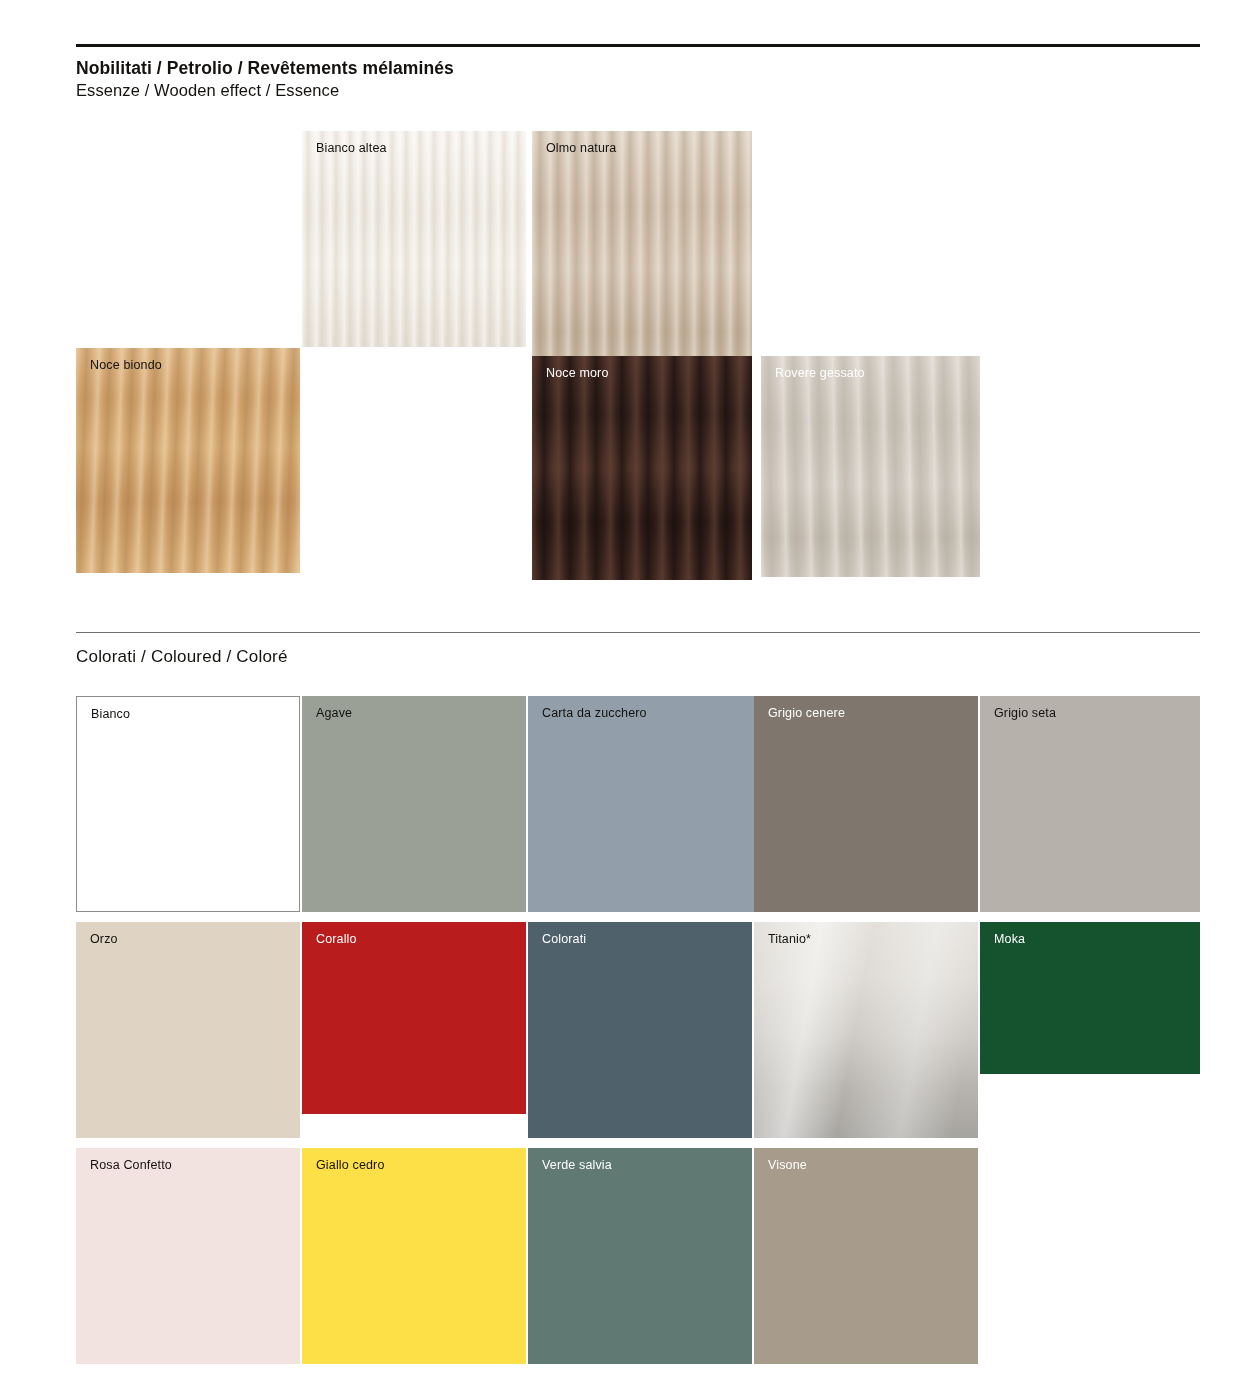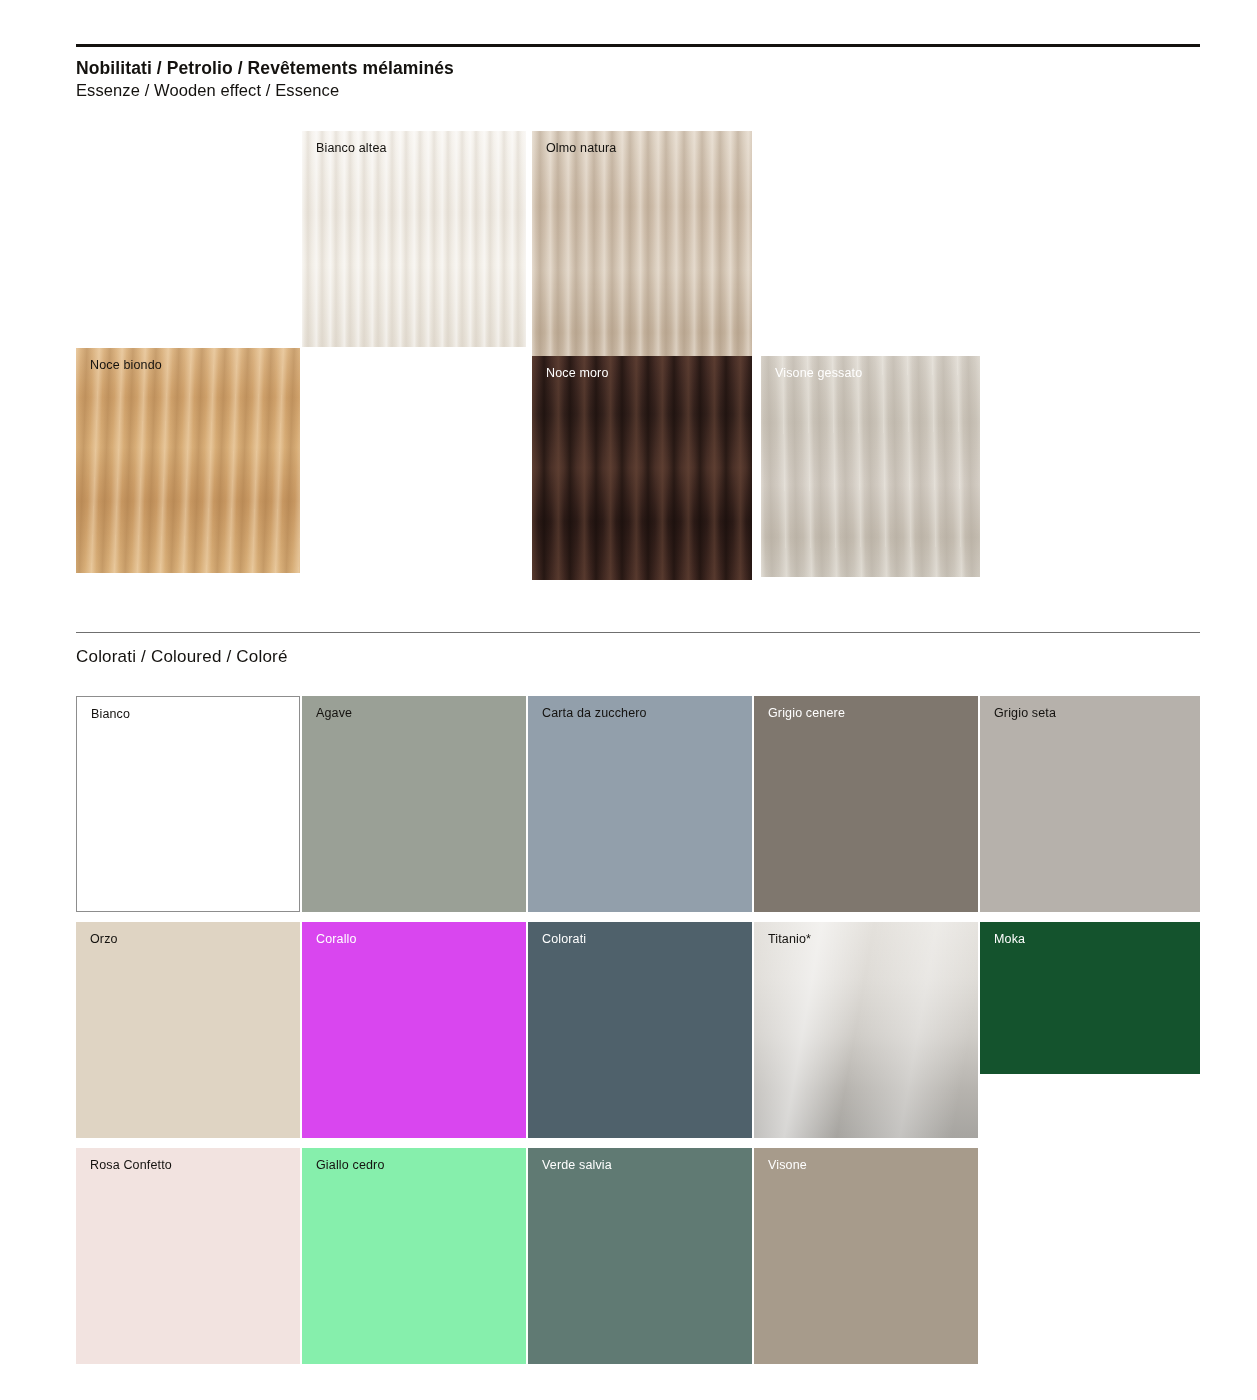--- a/index.html
+++ b/index.html
@@ -128,52 +128,52 @@
     <div class="grain" style="background:
            repeating-linear-gradient(90deg, rgba(120,82,64,0.45) 0px, rgba(120,82,64,0.0) 6px, rgba(18,10,8,0.55) 12px, rgba(120,82,64,0.0) 19px, rgba(120,82,64,0.40) 26px),
            linear-gradient(180deg, #452C25 0%, #32201B 26%, #4A3027 50%, #2B1A16 74%, #402821 100%);"></div>
     <div class="label light">Noce moro</div>
   </div>
 
   <div class="swatch" style="left:761px; top:356px; width:219px; height:221px; background:#CDC6BC;">
     <div class="grain" style="background:
            repeating-linear-gradient(89deg, rgba(255,253,248,0.42) 0px, rgba(255,253,248,0.0) 5px, rgba(158,149,136,0.22) 11px, rgba(255,253,248,0.0) 18px, rgba(255,253,248,0.34) 25px),
            linear-gradient(180deg, #D5CFC6 0%, #C9C2B7 30%, #D2CBC2 58%, #C3BBAF 82%, #CEC8BE 100%);"></div>
-    <div class="label light">Visone gessato</div>
+    <div class="label light">Rovere gessato</div>
   </div>
 
   <div class="rule-light" style="top:632px;"></div>
 
   <div class="title-section" style="top:647px;">Colorati / Coloured / Coloré</div>
 
   <div class="swatch bordered" style="left:76px; top:696px; width:224px; height:216px; background:#FFFFFF;">
     <div class="label dark">Bianco</div>
   </div>
 
   <div class="swatch" style="left:302px; top:696px; width:224px; height:216px; background:#9AA096;">
     <div class="label dark">Agave</div>
   </div>
 
-  <div class="swatch" style="left:528px; top:696px; width:224px; height:216px; background:#929FAB;">
+  <div class="swatch" style="left:528px; top:696px; width:224px; height:216px; background:#929FAB;padding-left:16px;">
     <div class="label dark">Carta da zucchero</div>
   </div>
 
   <div class="swatch" style="left:754px; top:696px; width:224px; height:216px; background:#7F776E;">
     <div class="label light">Grigio cenere</div>
   </div>
 
   <div class="swatch" style="left:980px; top:696px; width:220px; height:216px; background:#B6B1AB;">
     <div class="label dark">Grigio seta</div>
   </div>
 
   <div class="swatch" style="left:76px; top:922px; width:224px; height:216px; background:#DFD4C3;">
     <div class="label dark">Orzo</div>
   </div>
 
-  <div class="swatch" style="left:302px; top:922px; width:224px; height:216px; background:#d946ef;">
+  <div class="swatch" style="left:302px; top:922px; width:224px; height:192px; background:#b91c1c;">
     <div class="label light">Corallo</div>
   </div>
 
   <div class="swatch" style="left:528px; top:922px; width:224px; height:216px; background:#4F616B;">
     <div class="label light">Colorati</div>
   </div>
 
   <div class="swatch" style="left:754px; top:922px; width:224px; height:216px; background:#C8C5C0;">
     <div class="grain" style="background:
            linear-gradient(100deg, rgba(255,255,255,0.0) 0%, rgba(255,255,255,0.55) 26%, rgba(255,255,255,0.0) 46%, rgba(255,255,255,0.35) 70%, rgba(255,255,255,0.0) 90%),
@@ -182,21 +182,21 @@
   </div>
 
   <div class="swatch" style="left:980px; top:922px; width:220px; height:152px; background:#14532d;">
     <div class="label light">Moka</div>
   </div>
 
   <div class="swatch" style="left:76px; top:1148px; width:224px; height:216px; background:#F2E3E0;">
     <div class="label dark">Rosa Confetto</div>
   </div>
 
-  <div class="swatch" style="left:302px; top:1148px; width:224px; height:216px; background:#86efac;">
+  <div class="swatch" style="left:302px; top:1148px; width:224px; height:216px; background:#fde047;">
     <div class="label dark">Giallo cedro</div>
   </div>
 
   <div class="swatch" style="left:528px; top:1148px; width:224px; height:216px; background:#607A73;">
     <div class="label light">Verde salvia</div>
   </div>
 
   <div class="swatch" style="left:754px; top:1148px; width:224px; height:216px; background:#A79B8B;">
     <div class="label light">Visone</div>
   </div>

